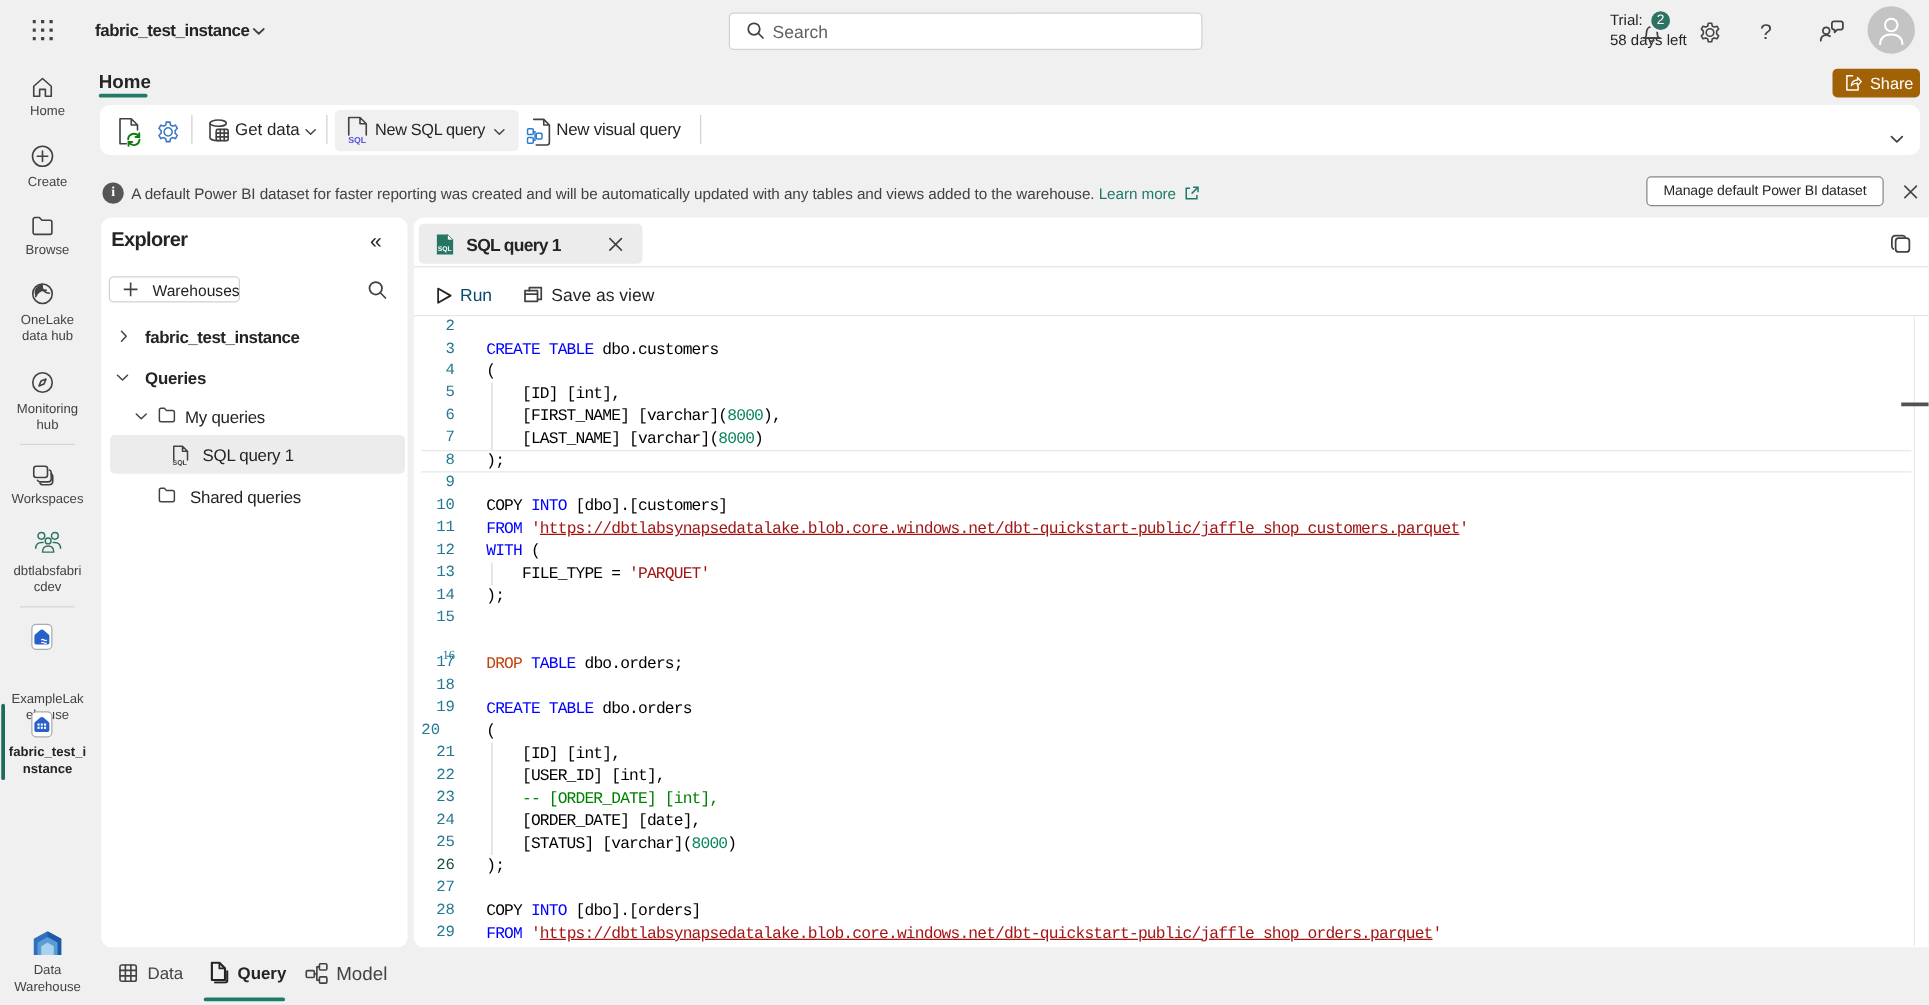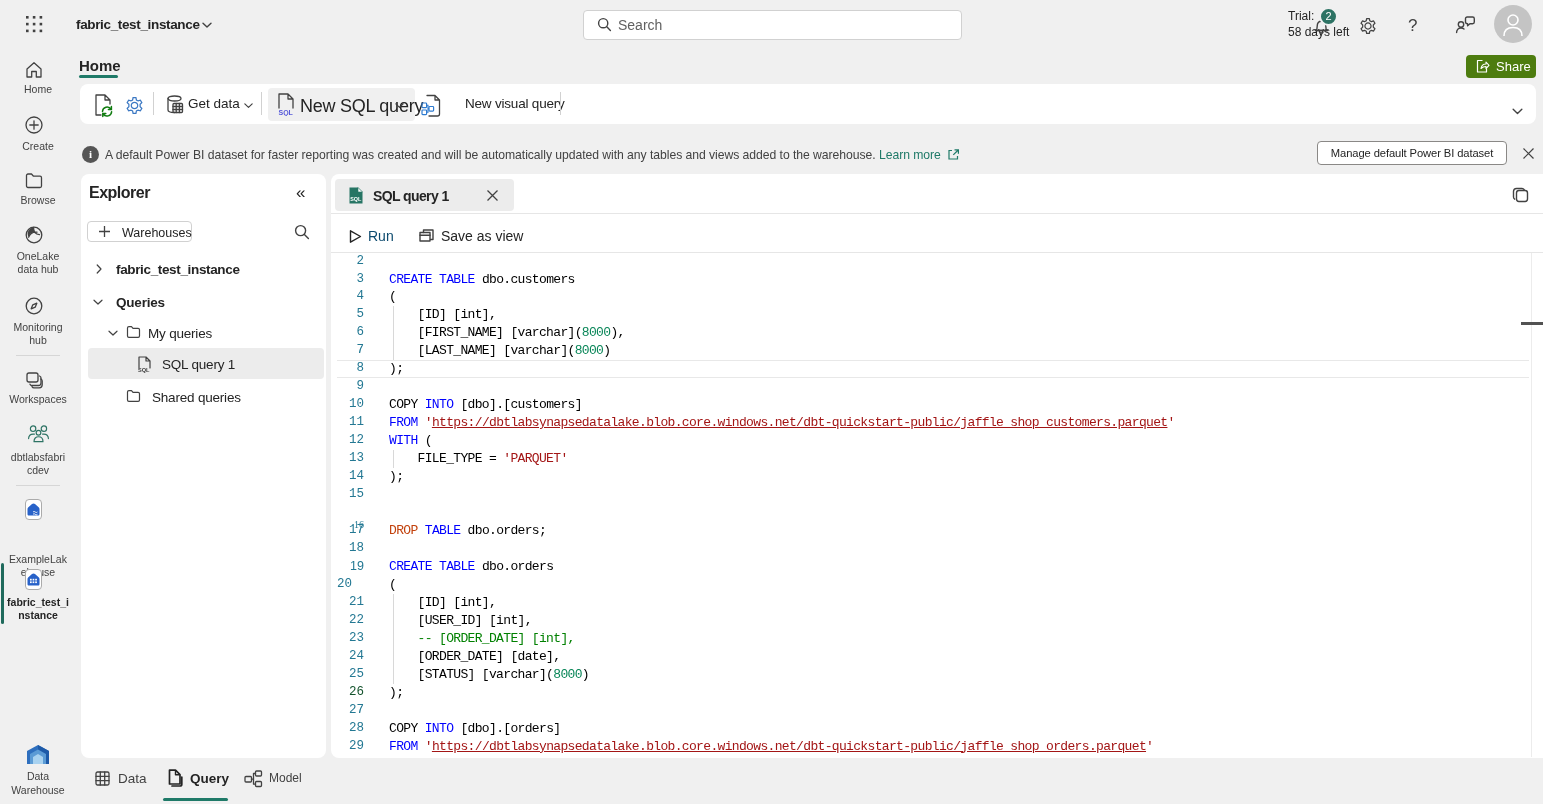--- a/index.html
+++ b/index.html
@@ -133,21 +133,21 @@
       <path d="M13 0 L24 6 L24 19 L2 19 L2 6 Z" fill="#2e6fbe"></path>
       <path d="M13 0 L24 6 L24 19 L13 19 Z" fill="#1d5aa8"></path>
       <path d="M13 4.5 L21 9 L21 19 L5 19 L5 9 Z" fill="#5b9bd5"></path>
       <path d="M13 9 L18 12 L18 19 L8 19 L8 12 Z" fill="#a8d2f0"></path>
     </svg>
     <div class="abs" style="left:0;top:721px;width:76px;text-align:center;line-height:14px;">Data<br>Warehouse</div>
   </div>
 
 <div class="abs" style="left:79px;top:57px;font-size:15px;font-weight:700;color:#242424;">Home</div>
 <div class="abs" style="left:79px;top:75px;width:39px;height:3px;border-radius:2px;background:#1f7a68;"></div>
-<div class="abs" style="left:1466px;top:55px;width:70px;height:23px;border-radius:4px;background:#4d7c0f;color:#fff;font-size:13px;">
+<div class="abs" style="left:1466px;top:55px;width:70px;height:23px;border-radius:4px;background:#a16207;color:#fff;font-size:13px;">
   <svg class="abs" style="left:9px;top:4px" width="15" height="15" viewBox="0 0 15 15">
     <path d="M7.5 1.5 L2.5 1.5 L2.5 13 L11.5 13 L11.5 9.5" fill="none" stroke="#fff" stroke-width="1.2" stroke-linejoin="round"></path>
     <path d="M6 9.5 C6.5 6.5 8.5 5 11 5 L11 3 L14 6.3 L11 9.5 L11 7.5 C9 7.5 7.5 8 6 9.5 Z" fill="none" stroke="#fff" stroke-width="1.1" stroke-linejoin="round"></path>
   </svg>
   <span class="abs" style="left:30px;top:4px;">Share</span>
 </div>
 
 <div class="abs" style="left:80px;top:84px;width:1456px;height:40px;background:#ffffff;border-radius:8px;"></div>
 <div id="toolbar"></div>
 
@@ -255,21 +255,21 @@
     <div class="abs" style="left:389px;top:432.2px;font-family:'Liberation Mono',monospace;font-size:13px;letter-spacing:-0.66px;line-height:17.97px;white-space:pre;"><span style="color:#0000ff;">WITH</span><span style="color:#000000;"> (</span></div>
     <div class="abs" style="left:337px;top:450.2px;width:27px;text-align:right;font-family:'Liberation Mono',monospace;font-size:12.5px;line-height:17.97px;color:#237893;">13</div>
     <div class="abs" style="left:389px;top:450.2px;font-family:'Liberation Mono',monospace;font-size:13px;letter-spacing:-0.66px;line-height:17.97px;white-space:pre;"><span style="color:#000000;">    FILE_TYPE = </span><span style="color:#a31515;">'PARQUET'</span></div>
     <div class="abs" style="left:337px;top:468.1px;width:27px;text-align:right;font-family:'Liberation Mono',monospace;font-size:12.5px;line-height:17.97px;color:#237893;">14</div>
     <div class="abs" style="left:389px;top:468.1px;font-family:'Liberation Mono',monospace;font-size:13px;letter-spacing:-0.66px;line-height:17.97px;white-space:pre;"><span style="color:#000000;">);</span></div>
     <div class="abs" style="left:337px;top:486.1px;width:27px;text-align:right;font-family:'Liberation Mono',monospace;font-size:12.5px;line-height:17.97px;color:#237893;">15</div>
     <div class="abs" style="left:337px;top:516px;width:27px;text-align:right;font-family:Liberation Serif, serif;font-size:10px;line-height:17.97px;color:#237893;">16</div>
     <div class="abs" style="left:337px;top:522.0px;width:27px;text-align:right;font-family:'Liberation Mono',monospace;font-size:12.5px;line-height:17.97px;color:#237893;">17</div>
     <div class="abs" style="left:389px;top:522.0px;font-family:'Liberation Mono',monospace;font-size:13px;letter-spacing:-0.66px;line-height:17.97px;white-space:pre;"><span style="color:#c2410c;">DROP</span><span style="color:#000000;"> </span><span style="color:#0000ff;">TABLE</span><span style="color:#000000;"> dbo.orders;</span></div>
     <div class="abs" style="left:337px;top:540.0px;width:27px;text-align:right;font-family:'Liberation Mono',monospace;font-size:12.5px;line-height:17.97px;color:#237893;">18</div>
-    <div class="abs" style="left:337px;top:558.0px;width:27px;text-align:right;font-family:Liberation Sans, sans-serif;font-size:12.5px;line-height:17.97px;color:#237893;">19</div>
+    <div class="abs" style="left:337px;top:558.0px;width:27px;text-align:right;font-family:Liberation Mono, monospace;font-size:12.5px;line-height:17.97px;color:#237893;">19</div>
     <div class="abs" style="left:389px;top:558.0px;font-family:'Liberation Mono',monospace;font-size:13px;letter-spacing:-0.66px;line-height:17.97px;white-space:pre;"><span style="color:#0000ff;">CREATE</span><span style="color:#000000;"> </span><span style="color:#0000ff;">TABLE</span><span style="color:#000000;"> dbo.orders</span></div>
     <div class="abs" style="left:337px;top:576.0px;width:27px;text-align:left;font-family:'Liberation Mono',monospace;font-size:12.5px;line-height:17.97px;color:#237893;">20</div>
     <div class="abs" style="left:389px;top:576.0px;font-family:'Liberation Mono',monospace;font-size:13px;letter-spacing:-0.66px;line-height:17.97px;white-space:pre;"><span style="color:#000000;">(</span></div>
     <div class="abs" style="left:337px;top:593.9px;width:27px;text-align:right;font-family:'Liberation Mono',monospace;font-size:12.5px;line-height:17.97px;color:#237893;">21</div>
     <div class="abs" style="left:389px;top:593.9px;font-family:'Liberation Mono',monospace;font-size:13px;letter-spacing:-0.66px;line-height:17.97px;white-space:pre;"><span style="color:#000000;">    [ID] [int],</span></div>
     <div class="abs" style="left:337px;top:611.9px;width:27px;text-align:right;font-family:'Liberation Mono',monospace;font-size:12.5px;line-height:17.97px;color:#237893;">22</div>
     <div class="abs" style="left:389px;top:611.9px;font-family:'Liberation Mono',monospace;font-size:13px;letter-spacing:-0.66px;line-height:17.97px;white-space:pre;"><span style="color:#000000;">    [USER_ID] [int],</span></div>
     <div class="abs" style="left:337px;top:629.9px;width:27px;text-align:right;font-family:'Liberation Mono',monospace;font-size:12.5px;line-height:17.97px;color:#237893;">23</div>
     <div class="abs" style="left:389px;top:629.9px;font-family:'Liberation Mono',monospace;font-size:13px;letter-spacing:-0.66px;line-height:17.97px;white-space:pre;"><span style="color:#008000;">    -- [ORDER_DATE] [int],</span></div>
     <div class="abs" style="left:337px;top:647.8px;width:27px;text-align:right;font-family:'Liberation Mono',monospace;font-size:12.5px;line-height:17.97px;color:#237893;">24</div>
@@ -303,21 +303,21 @@
       <path d="M14.8 8 L14.8 15.2 C14.8 16.3 14.1 17 13 17 L5 17" style="fill:none;stroke:#242424;stroke-width:1.7;stroke-linecap:round"></path>
     </svg>
   <div class="abs" style="left:190px;top:771px;font-size:13.5px;font-weight:700;color:#242424;">Query</div>
   <div class="abs" style="left:163px;top:798px;width:65px;height:2.5px;background:#1f7a68;border-radius:2px;"></div>
   <svg class="abs" style="left:244px;top:770px" width="19" height="18" viewBox="0 0 19 18">
       <rect x="11.5" y="1" width="6" height="5" rx="1" style="fill:none;stroke:#424242;stroke-width:1.3;stroke-linecap:round;stroke-linejoin:round"></rect>
       <rect x="1" y="6.5" width="6.5" height="5.5" rx="1" style="fill:none;stroke:#424242;stroke-width:1.3;stroke-linecap:round;stroke-linejoin:round"></rect>
       <rect x="11.5" y="11.5" width="6" height="5" rx="1" style="fill:none;stroke:#424242;stroke-width:1.3;stroke-linecap:round;stroke-linejoin:round"></rect>
       <path d="M7.5 9.2 L9.5 9.2 M9.5 3.5 L11.5 3.5 M9.5 14.2 L11.5 14.2 M9.5 3.5 L9.5 14.2" style="fill:none;stroke:#424242;stroke-width:1.3;stroke-linecap:round;stroke-linejoin:round"></path>
     </svg>
-  <div class="abs" style="left:269px;top:771px;font-size:12px;color:#424242;">Model</div>
+  <div class="abs" style="left:269px;top:771px;font-size:15px;color:#424242;">Model</div>
   </div>
 
 <div>
   <svg class="abs" style="left:93px;top:94px" width="23" height="25" viewBox="0 0 23 25">
     <path style="fill:none;stroke:#424242;stroke-width:1.3;stroke-linecap:round;stroke-linejoin:round" d="M3 1 L12 1 L17 6 L17 10 M3 1 L3 21 L8 21 M12 1 L12 6 L17 6"></path>
     <g style="fill:none;stroke:#107c10;stroke-width:1.5;stroke-linecap:round">
         <path d="M9.5 17.5 A4.6 4.6 0 0 1 18 15.2 M18.4 12.6 L18.4 15.6 L15.4 15.6"></path>
         <path d="M18.6 17.7 A4.6 4.6 0 0 1 10.2 20 M9.8 22.6 L9.8 19.6 L12.8 19.6"></path>
       </g>
   </svg>
@@ -334,31 +334,31 @@
   <div class="abs" style="left:188px;top:96px;font-size:13.5px;color:#242424;">Get data</div>
   <svg class="abs" style="left:243px;top:100px" width="11" height="11" viewBox="0 0 12 12">
       <path d="M2 4.2 L6 8 L10 4.2" style="fill:none;stroke:#424242;stroke-width:1.3;stroke-linecap:round;stroke-linejoin:round"></path>
     </svg>
   <div class="abs" style="left:261px;top:92px;width:1px;height:23px;background:#d1d1d1;"></div>
   <div class="abs" style="left:268px;top:88px;width:147px;height:33px;background:#f0f0f0;border-radius:4px;"></div>
   <svg class="abs" style="left:277px;top:93px" width="18" height="23" viewBox="0 0 18 23">
     <path style="fill:none;stroke:#424242;stroke-width:1.3;stroke-linecap:round;stroke-linejoin:round" d="M2 1 L11 1 L16 6 L16 15 M2 1 L2 15 M11 1 L11 6 L16 6"></path>
     <text x="1.5" y="21.5" font-size="7" font-weight="700" fill="#5558d9" font-family="Liberation Sans">SQL</text>
   </svg>
-  <div class="abs" style="left:300px;top:96px;font-size:18px;letter-spacing:-0.25px;color:#242424;">New SQL query</div>
+  <div class="abs" style="left:300px;top:96px;font-size:13px;letter-spacing:-0.25px;color:#242424;">New SQL query</div>
   <svg class="abs" style="left:394px;top:100px" width="11" height="11" viewBox="0 0 12 12">
       <path d="M2 4.2 L6 8 L10 4.2" style="fill:none;stroke:#424242;stroke-width:1.3;stroke-linecap:round;stroke-linejoin:round"></path>
     </svg>
   <svg class="abs" style="left:421px;top:94px" width="20" height="24" viewBox="0 0 20 24">
     <path style="fill:none;stroke:#424242;stroke-width:1.3;stroke-linecap:round;stroke-linejoin:round" d="M6 1.5 L14 1.5 L18.5 6 L18.5 20 C18.5 21.1 17.6 22 16.5 22 L8 22 M14 1.5 L14 6 L18.5 6"></path>
     <g>
         <rect x="1" y="9" width="4.6" height="4.6" rx="0.8" style="fill:none;stroke:#2e7bd0;stroke-width:1.2"></rect>
         <rect x="8" y="12.5" width="4.6" height="4.6" rx="0.8" style="fill:none;stroke:#2e7bd0;stroke-width:1.2"></rect>
         <rect x="1" y="16" width="4.6" height="4.6" rx="0.8" style="fill:none;stroke:#2e7bd0;stroke-width:1.2"></rect>
         <path d="M5.6 11.3 L7 11.3 L7 14.8 L8 14.8 M5.6 18.3 L7 18.3 L7 14.8" style="fill:none;stroke:#2e7bd0;stroke-width:1.1"></path>
       </g>
   </svg>
-  <div class="abs" style="left:445px;top:96px;font-size:13.5px;letter-spacing:-0.2px;color:#242424;margin-left:20px;">New visual query</div>
+  <div class="abs" style="left:445px;top:96px;font-size:13.5px;letter-spacing:-0.2px;color:#242424;">New visual query</div>
   <div class="abs" style="left:560px;top:92px;width:1px;height:23px;background:#d1d1d1;"></div>
   <svg class="abs" style="left:1511px;top:105px" width="13" height="13" viewBox="0 0 12 12">
       <path d="M2 4 L6 7.8 L10 4" style="fill:none;stroke:#424242;stroke-width:1.3;stroke-linecap:round;stroke-linejoin:round"></path>
     </svg>
   </div>
 
 </body></html>

